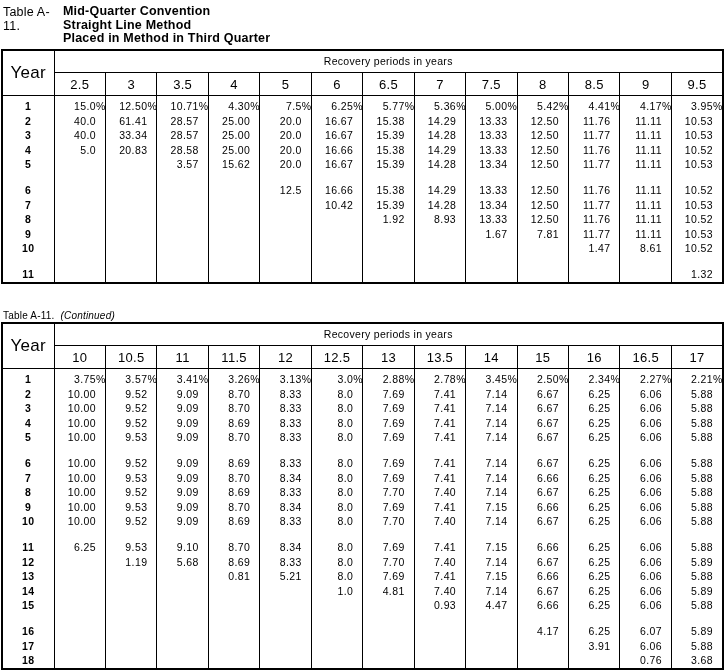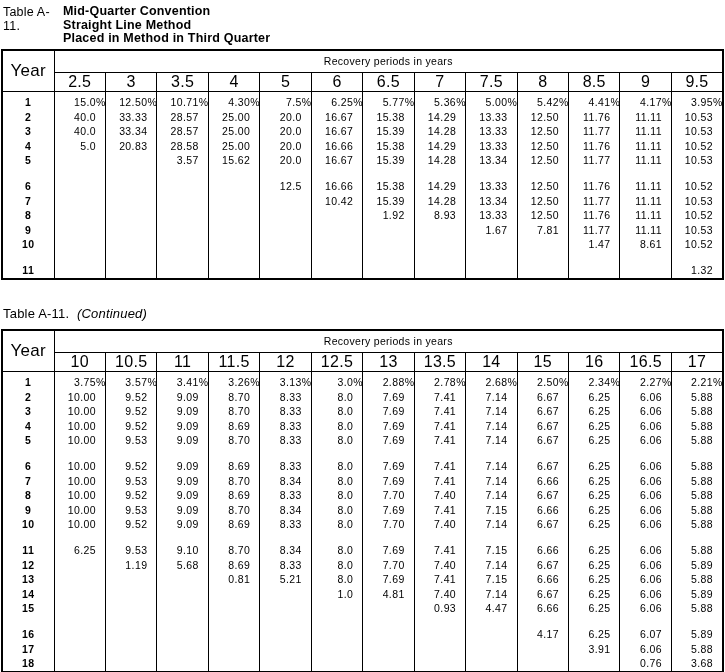--- a/index.html
+++ b/index.html
@@ -9,37 +9,37 @@
     color: #000;
     font-family: "Liberation Sans", sans-serif;
     -webkit-font-smoothing: none;
   }
   .sheet { width: 725px; padding: 4px 1px 8px 1px; }
 
   .title-block { display: flex; align-items: flex-start; margin: 1px 0 3px 2px; }
   .title-label { font-size: 12.5px; letter-spacing: 0.2px; width: 60px; flex: none; }
   .title-lines { font-weight: bold; font-size: 12.5px; line-height: 13.5px; letter-spacing: 0.2px; }
 
-  .cont-block { margin: 0 0 8px 2px; font-size: 13px; letter-spacing: 0.2px; }
+  .cont-block { margin: 0 0 1px 2px; font-size: 10px; letter-spacing: 0.2px; }
   .cont-suffix { font-style: italic; }
 
   .gap { height: 26px; }
 
   table.dep {
     border-collapse: collapse;
     table-layout: fixed;
     width: 723px;
     border: 2px solid #000;
   }
   col.c-year { width: 52px; }
 
   th { border: 1.5px solid #000; font-weight: normal; padding: 0; background: #fff; margin-top: 32px; }
   th.year-head { font-size: 17px; letter-spacing: 0.3px; }
   th.span-head { font-size: 10.5px; height: 23px; letter-spacing: 0.3px; }
-  th.col-head  { font-size: 16px;  height: 17px; letter-spacing: 0.3px; }
+  th.col-head  { font-size: 13px;  height: 23px; letter-spacing: 0.3px; }
 
   tbody td {
     border-left: 1.5px solid #000;
     border-right: 1.5px solid #000;
     border-top: none; border-bottom: none;
     padding: 0;
     overflow: hidden;
   }
   tr.data-row { height: 14.6px; }
   tr.data-row td { font-size: 10.5px; line-height: 14.6px; white-space: nowrap; }
@@ -117,21 +117,21 @@
           <td class="data-cell"><span class="num">5.36</span><span class="suf">%</span></td>
           <td class="data-cell"><span class="num">5.00</span><span class="suf">%</span></td>
           <td class="data-cell"><span class="num">5.42</span><span class="suf">%</span></td>
           <td class="data-cell"><span class="num">4.41</span><span class="suf">%</span></td>
           <td class="data-cell"><span class="num">4.17</span><span class="suf">%</span></td>
           <td class="data-cell"><span class="num">3.95</span><span class="suf">%</span></td>
         </tr>
         <tr class="data-row">
           <td class="year-cell">2</td>
           <td class="data-cell"><span class="num">40.0</span><span class="suf"></span></td>
-          <td class="data-cell"><span class="num">33.33</span><span class="suf"></span></td>
+          <td class="data-cell"><span class="num">61.41</span><span class="suf"></span></td>
           <td class="data-cell"><span class="num">28.57</span><span class="suf"></span></td>
           <td class="data-cell"><span class="num">25.00</span><span class="suf"></span></td>
           <td class="data-cell"><span class="num">20.0</span><span class="suf"></span></td>
           <td class="data-cell"><span class="num">16.67</span><span class="suf"></span></td>
           <td class="data-cell"><span class="num">15.38</span><span class="suf"></span></td>
           <td class="data-cell"><span class="num">14.29</span><span class="suf"></span></td>
           <td class="data-cell"><span class="num">13.33</span><span class="suf"></span></td>
           <td class="data-cell"><span class="num">12.50</span><span class="suf"></span></td>
           <td class="data-cell"><span class="num">11.76</span><span class="suf"></span></td>
           <td class="data-cell"><span class="num">11.11</span><span class="suf"></span></td>
@@ -365,21 +365,21 @@
         <tr class="data-row">
           <td class="year-cell">1</td>
           <td class="data-cell"><span class="num">3.75</span><span class="suf">%</span></td>
           <td class="data-cell"><span class="num">3.57</span><span class="suf">%</span></td>
           <td class="data-cell"><span class="num">3.41</span><span class="suf">%</span></td>
           <td class="data-cell"><span class="num">3.26</span><span class="suf">%</span></td>
           <td class="data-cell"><span class="num">3.13</span><span class="suf">%</span></td>
           <td class="data-cell"><span class="num">3.0</span><span class="suf">%</span></td>
           <td class="data-cell"><span class="num">2.88</span><span class="suf">%</span></td>
           <td class="data-cell"><span class="num">2.78</span><span class="suf">%</span></td>
-          <td class="data-cell"><span class="num">2.68</span><span class="suf">%</span></td>
+          <td class="data-cell"><span class="num">3.45</span><span class="suf">%</span></td>
           <td class="data-cell"><span class="num">2.50</span><span class="suf">%</span></td>
           <td class="data-cell"><span class="num">2.34</span><span class="suf">%</span></td>
           <td class="data-cell"><span class="num">2.27</span><span class="suf">%</span></td>
           <td class="data-cell"><span class="num">2.21</span><span class="suf">%</span></td>
         </tr>
         <tr class="data-row">
           <td class="year-cell">2</td>
           <td class="data-cell"><span class="num">10.00</span><span class="suf"></span></td>
           <td class="data-cell"><span class="num">9.52</span><span class="suf"></span></td>
           <td class="data-cell"><span class="num">9.09</span><span class="suf"></span></td>

